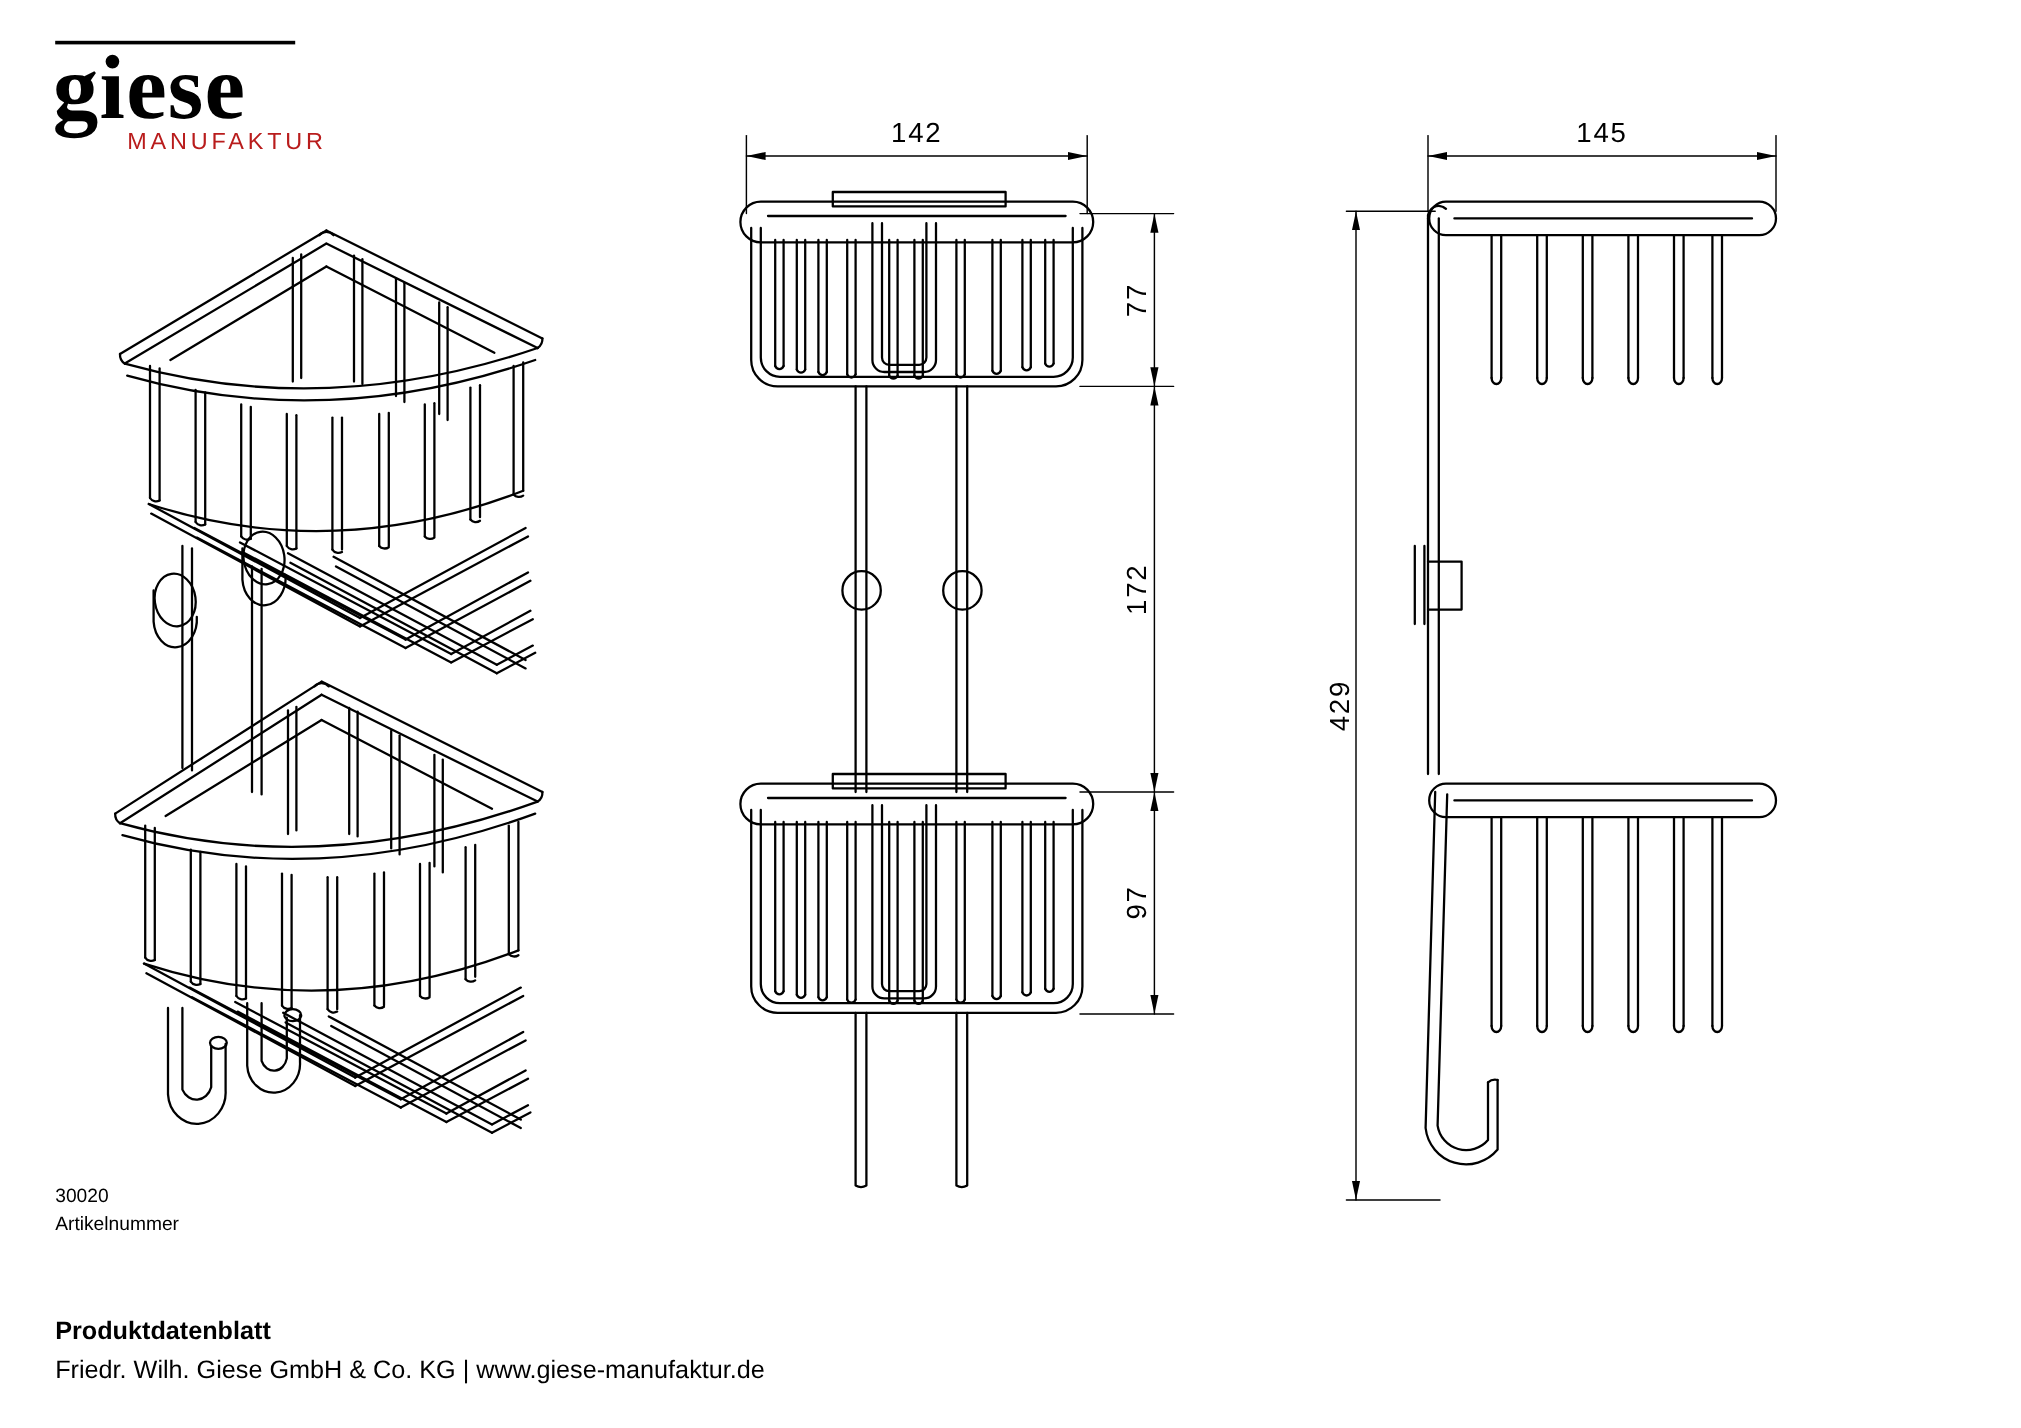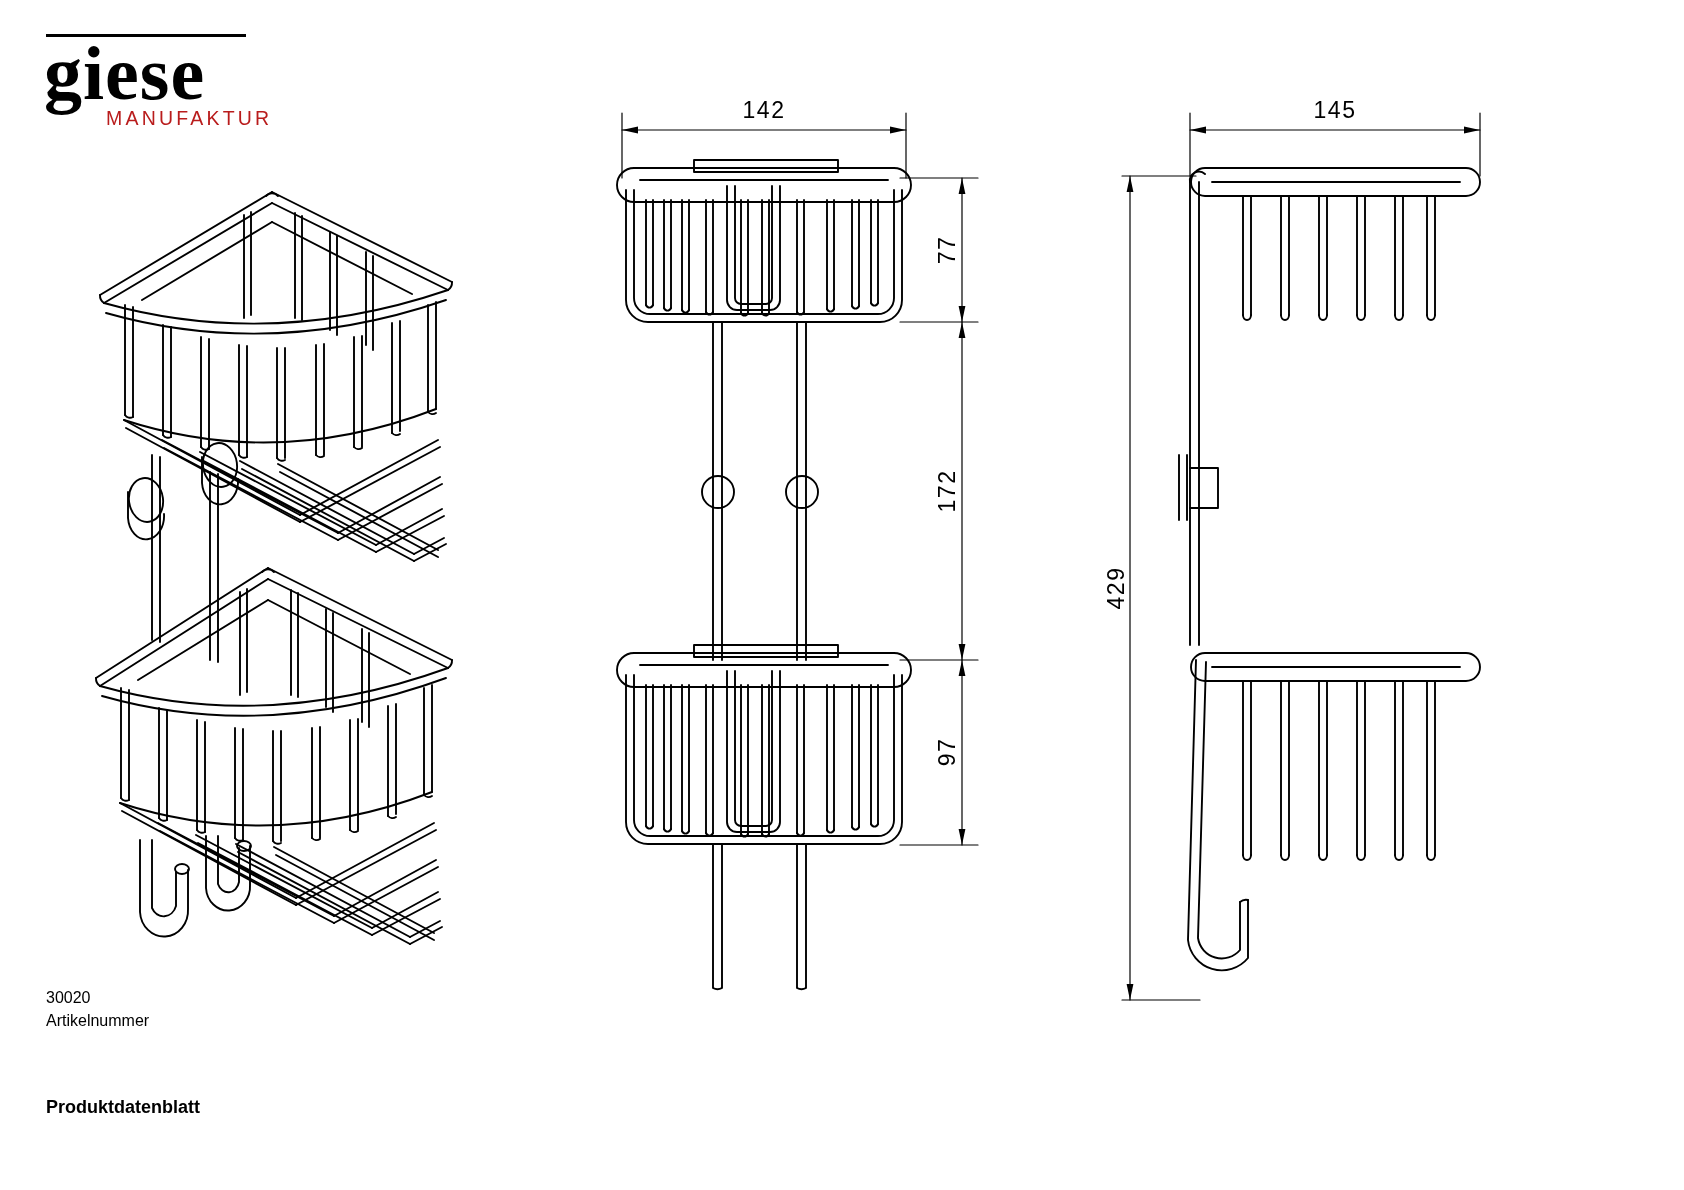--- a/index.html
+++ b/index.html
@@ -54,21 +54,21 @@
     position: absolute;
     left: 46px;
     top: 986px;
     font-size: 16px;
     line-height: 1.45;
   }
   #footer-block {
     position: absolute;
     left: 46px;
     top: 1094px;
-    font-size: 18px;
+    font-size: 21px;
     line-height: 1.5;
   }
   .bold { font-weight: bold; }
 
   
   #drawing {
     position: absolute;
     left: 0; top: 0;
     width: 1684px;
     height: 1190px;
@@ -90,20 +90,21 @@
   <div id="logo-subtitle">MANUFAKTUR</div>
 </div>
 
 <div id="article-block">
   <div>30020</div>
   <div>Artikelnummer</div>
 </div>
 
 <div id="footer-block">
   <div class="bold">Produktdatenblatt</div>
+  <div>Friedr. Wilh. Giese GmbH &amp; Co. KG | www.giese-manufaktur.de</div>
 </div>
 
 <svg id="drawing" viewBox="0 0 1684 1190" xmlns="http://www.w3.org/2000/svg">
   <defs>
     <marker id="arrL" markerWidth="16" markerHeight="10" refX="0" refY="5" orient="auto" markerUnits="userSpaceOnUse">
       <path d="M0,5 L16,1.6 L16,8.4 Z" fill="#000"></path>
     </marker>
     <marker id="arrR" markerWidth="16" markerHeight="10" refX="16" refY="5" orient="auto" markerUnits="userSpaceOnUse">
       <path d="M16,5 L0,1.6 L0,8.4 Z" fill="#000"></path>
     </marker>

